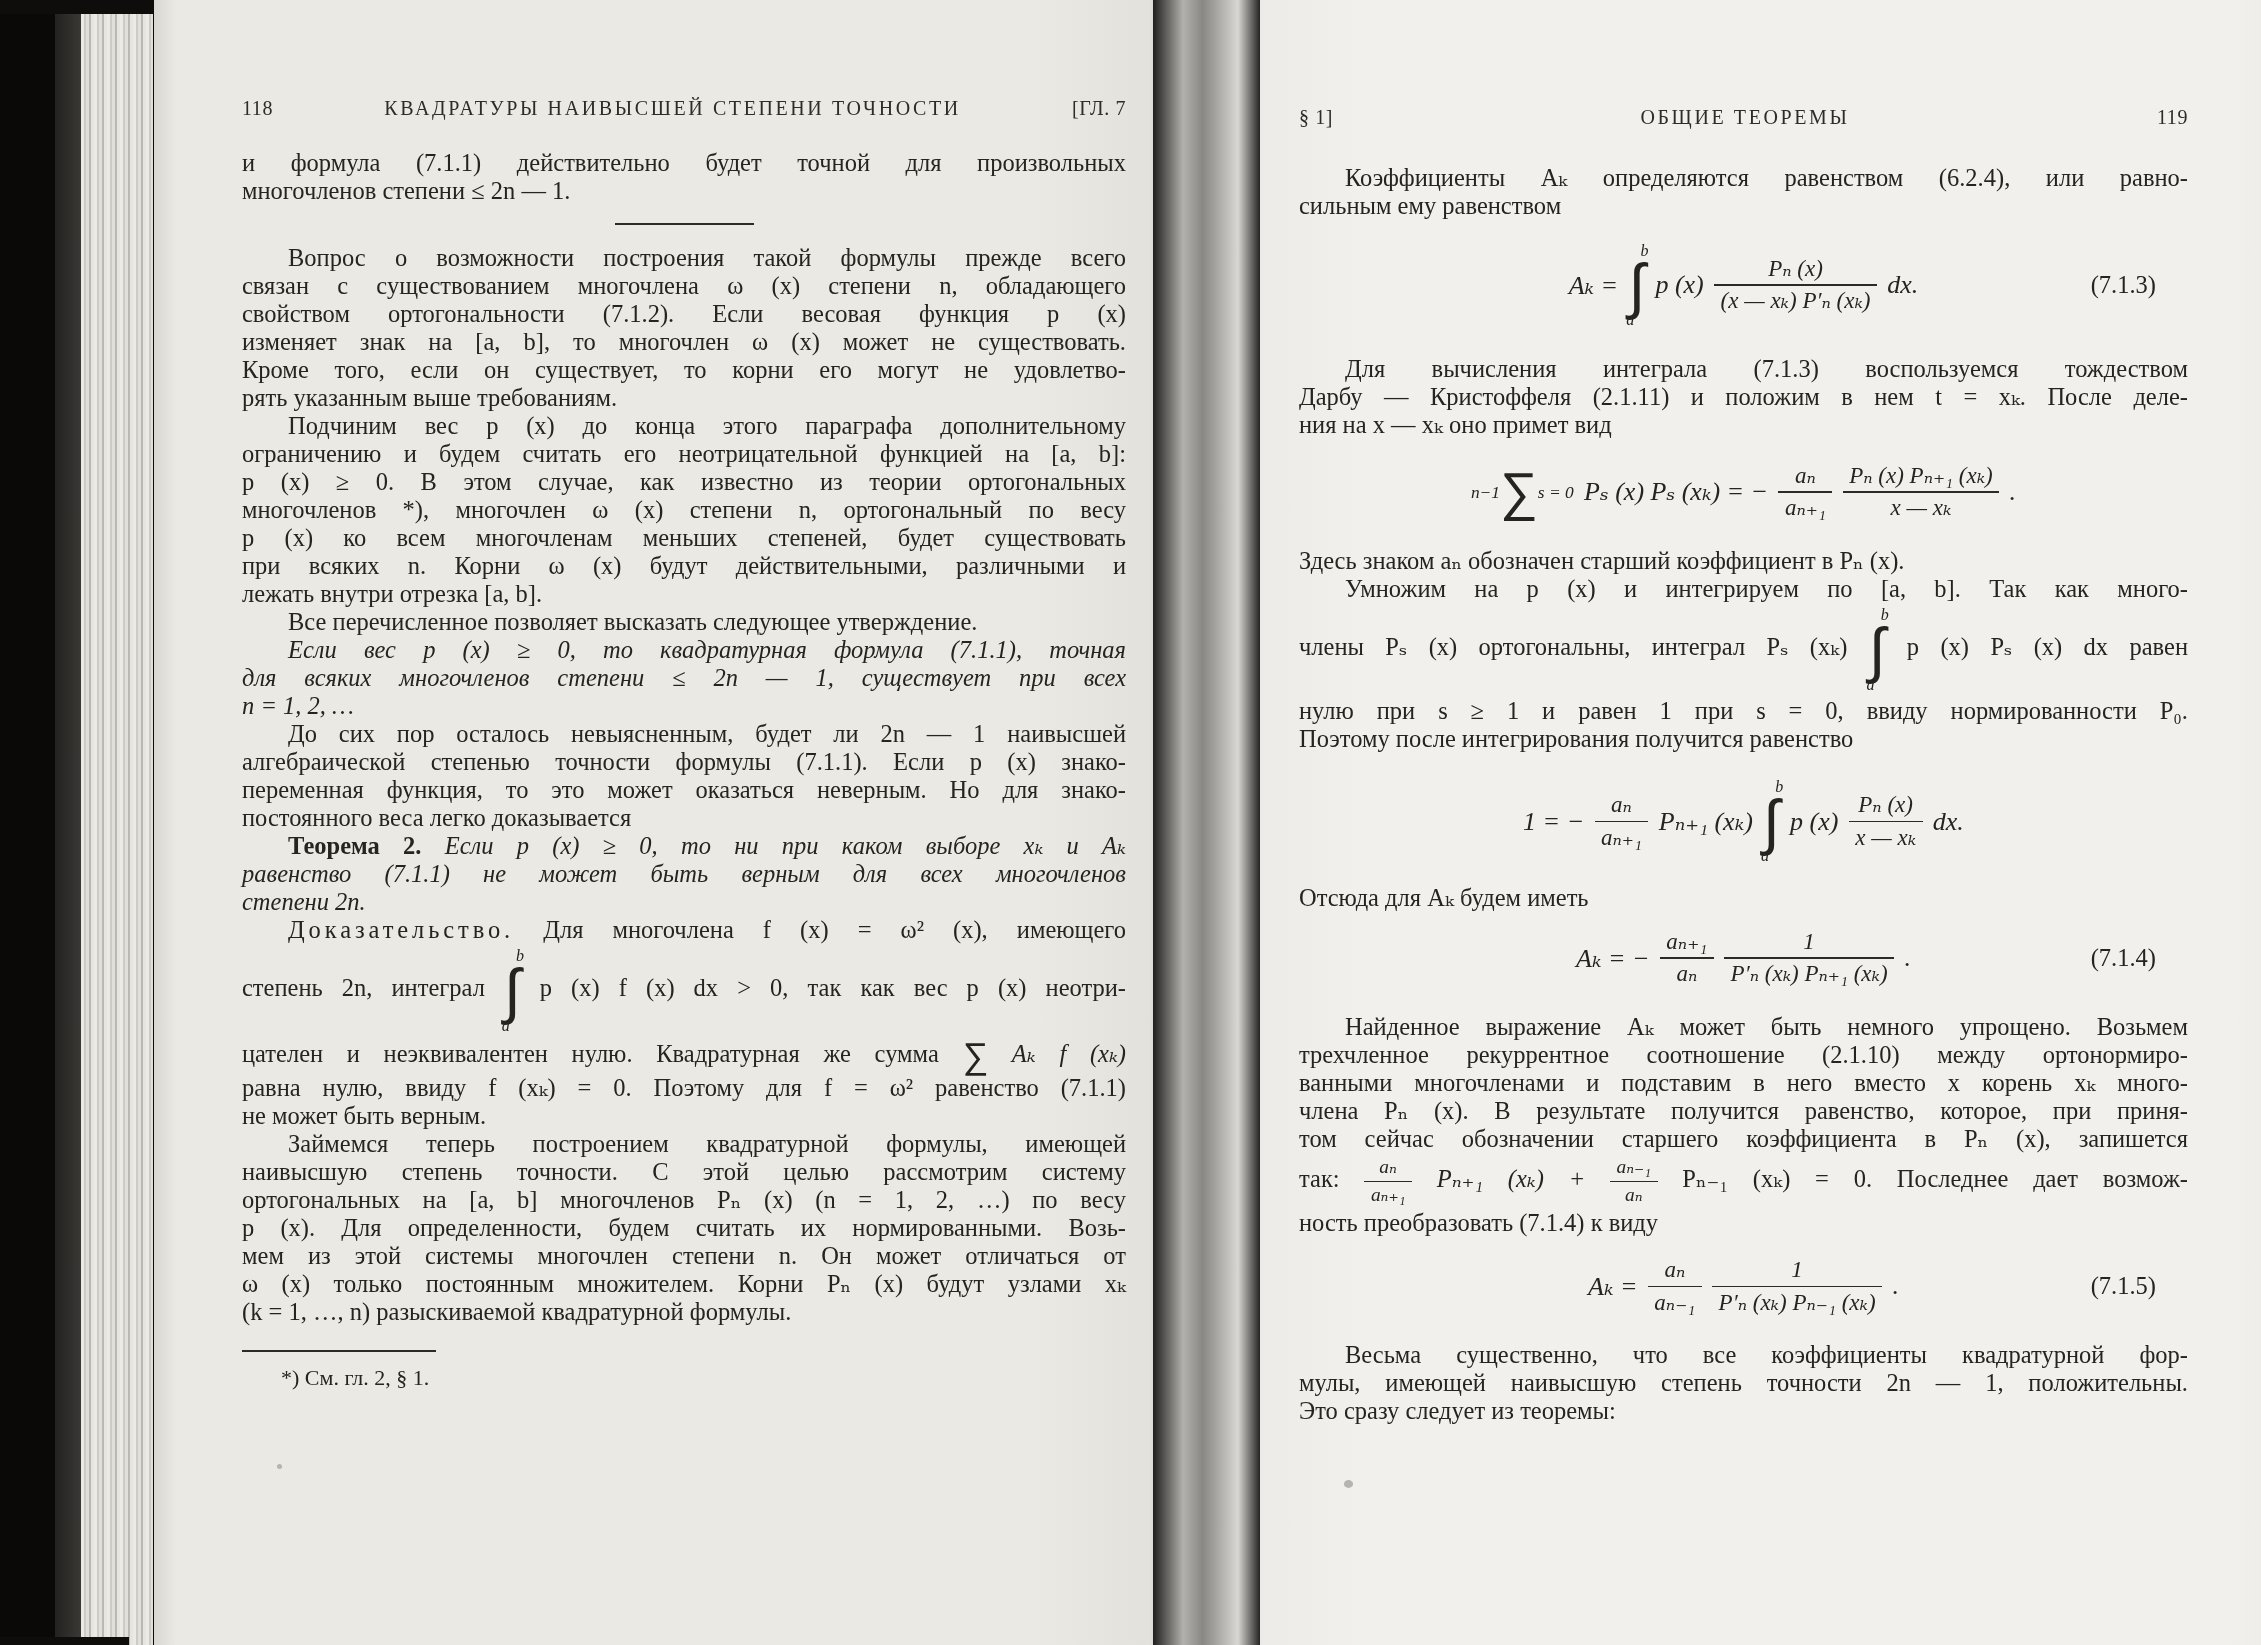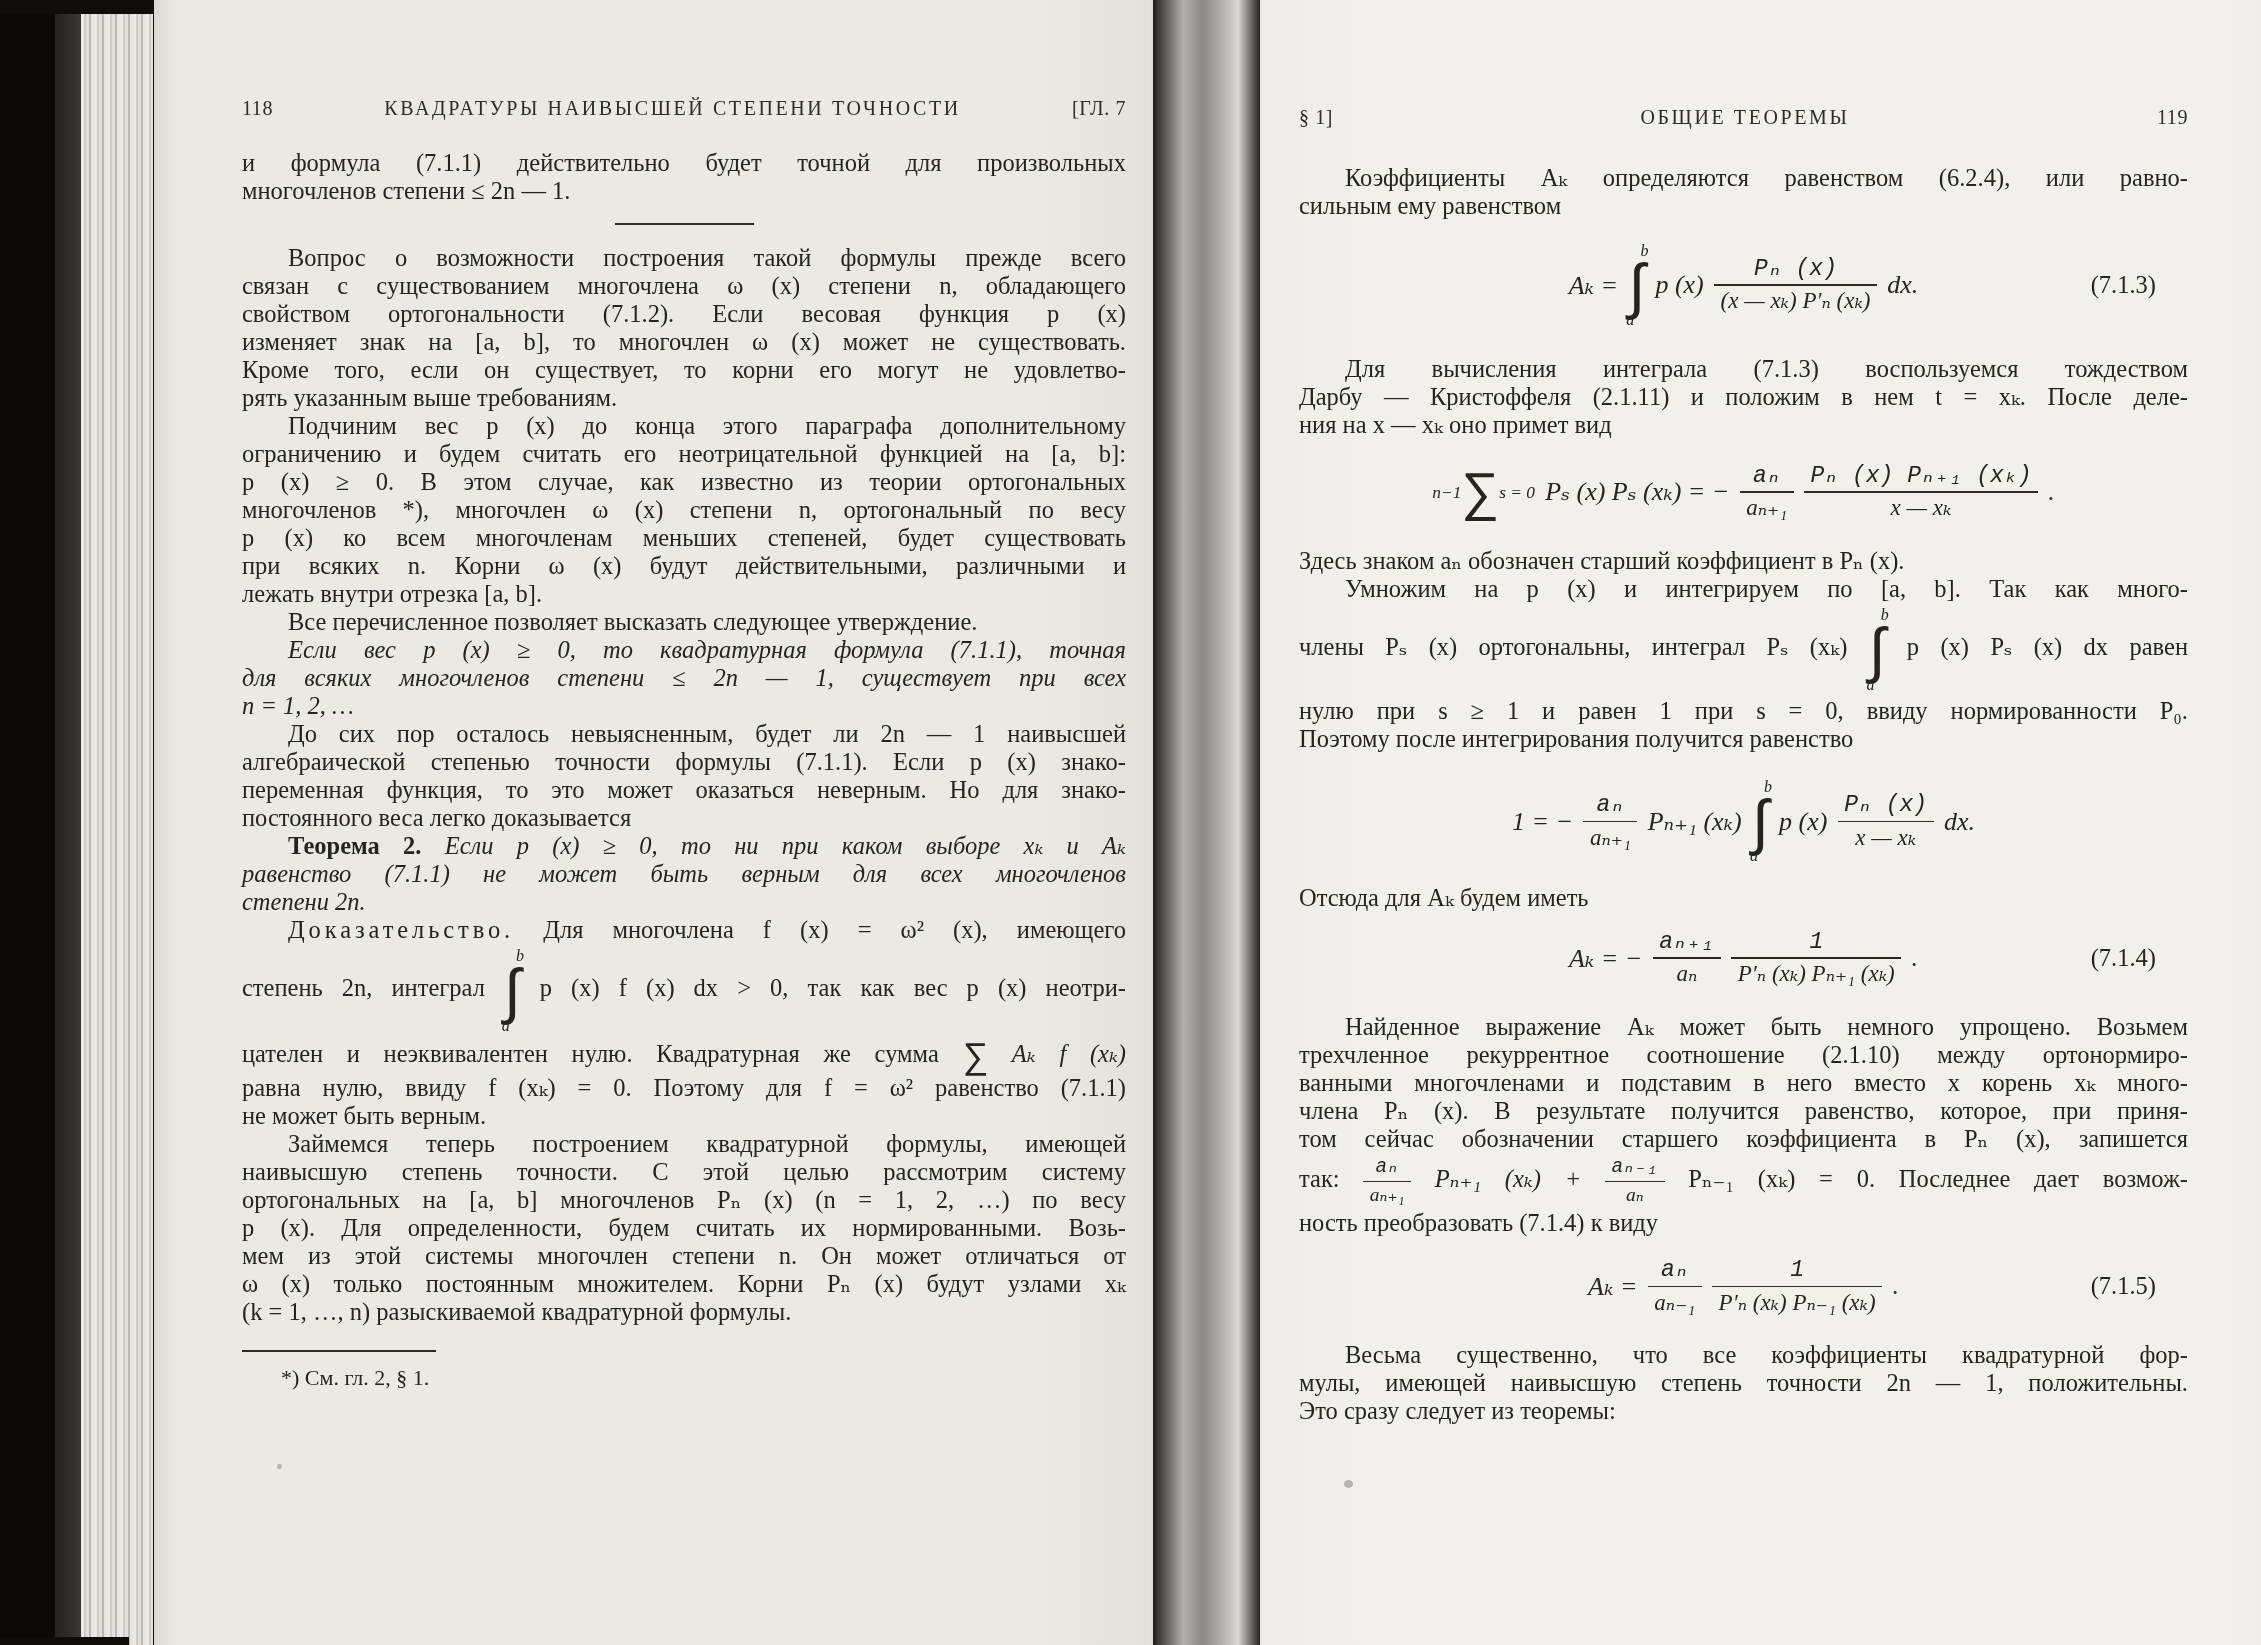--- a/index.html
+++ b/index.html
@@ -37,21 +37,21 @@
   .bd{font-weight:bold;}
   .sp{letter-spacing:3.9px;}
   .divider{width:139px;height:2.6px;background:#2c2a25;margin:18px auto 19.4px auto;}
   
   .iint{display:inline-flex;flex-direction:column;align-items:center;vertical-align:middle;line-height:1;}
   .iint .ilim-t{font-size:16px;font-style:italic;transform:translateX(7.7px);line-height:1;}
   .iint .isgn{font-size:61px;line-height:.88;font-style:normal;font-family:"DejaVu Sans",sans-serif;font-weight:200;}
   .iint .ilim-b{font-size:16px;font-style:italic;transform:translateX(-6.5px);line-height:1;}
   .insum{font-size:36px;line-height:1;vertical-align:-6.5px;font-family:"DejaVu Sans",sans-serif;font-weight:300;}
   .frac{display:inline-flex;flex-direction:column;align-items:center;vertical-align:middle;font-style:italic;}
-  .frac .num{padding:0 6.5px 3.2px 6.5px;line-height:1.05;font-family:Liberation Mono, monospace;}
+  .frac .num{padding:0 6.5px 3.2px 6.5px;line-height:1.05;}
   .frac .bar{align-self:stretch;height:1.9px;background:#2c2a25;}
   .frac .den{padding:3.2px 6.5px 0 6.5px;line-height:1.05;}
   .frac-sm{font-size:19.4px;}
   .frac-sm .bar{height:1.3px;}
   
   .dfx{position:relative;display:flex;align-items:center;justify-content:center;gap:10.3px;
        font-size:26px;font-style:italic;color:#26241f;}
   .dfx .tag{position:absolute;right:32px;top:50%;transform:translateY(-50%);font-style:normal;font-size:24.5px;text-align:center;}
   .dfx .fr{font-size:23px;}
   .bigsum{display:inline-flex;flex-direction:row;align-items:center;line-height:1;}

